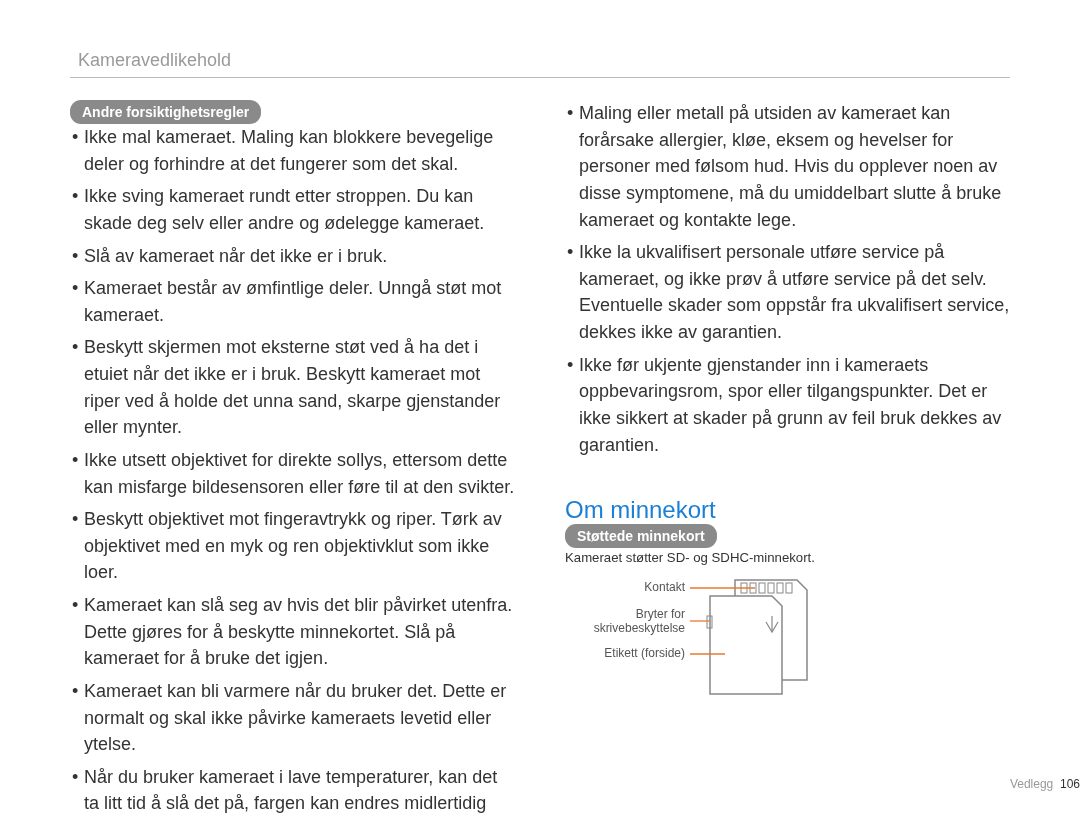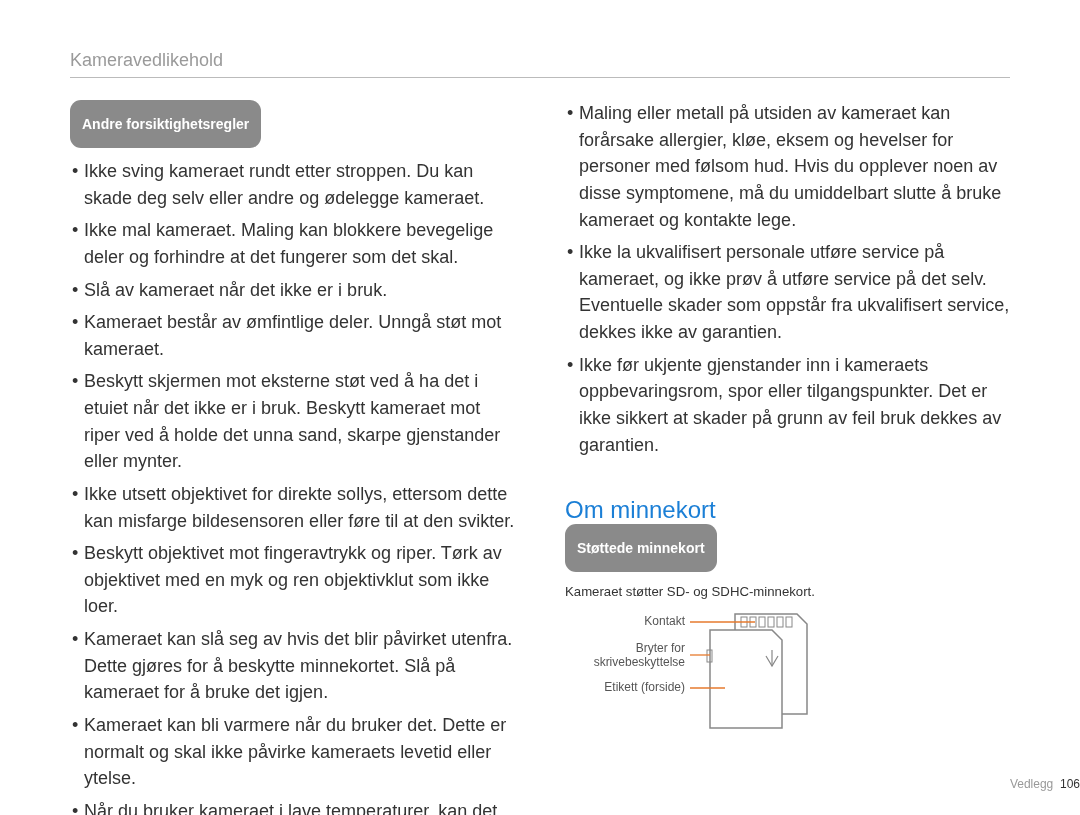--- a/index.html
+++ b/index.html
@@ -10,43 +10,44 @@
     width: 1080px;
     height: 815px;
     padding: 50px 70px 30px 70px;
     position: relative;
   }
   .breadcrumb {
     font-size: 18px;
     color: #9a9a9a;
     font-weight: 400;
     margin-bottom: 6px;
+    margin-left: 8px;
   }
   .hr {
     border: none;
     border-top: 1px solid #bbb;
     margin-bottom: 22px;
   }
   .columns {
     display: flex;
     gap: 50px;
   }
   .col {
     flex: 1;
     min-width: 0;
   }
   .tag {
     display: inline-block;
     background: #8a8a8a;
     color: #fff;
     font-size: 14px;
     font-weight: 600;
-    padding: 16px 12px;
+    padding: 4px 12px;
     border-radius: 11px;
-    margin-bottom: 10px;
+    margin-bottom: 0;
   }
   ul.bullets {
     list-style: none;
     padding: 0;
     font-size: 18px;
     line-height: 1.48;
     color: #333;
   }
   ul.bullets > li {
     position: relative;
@@ -98,22 +99,22 @@
 <body>
 
 <div class="breadcrumb">Kameravedlikehold</div>
 <hr class="hr">
 
 <div class="columns">
 
   <div class="col">
     <span class="tag">Andre forsiktighetsregler</span>
     <ul class="bullets">
+      <li>Ikke mal kameraet. Maling kan blokkere bevegelige deler og forhindre at det fungerer som det skal.</li>
       <li>Ikke sving kameraet rundt etter stroppen. Du kan skade deg selv eller andre og ødelegge kameraet.</li>
-      <li>Ikke mal kameraet. Maling kan blokkere bevegelige deler og forhindre at det fungerer som det skal.</li>
       <li>Slå av kameraet når det ikke er i bruk.</li>
       <li>Kameraet består av ømfintlige deler. Unngå støt mot kameraet.</li>
       <li>Beskytt skjermen mot eksterne støt ved å ha det i etuiet når det ikke er i bruk. Beskytt kameraet mot riper ved å holde det unna sand, skarpe gjenstander eller mynter.</li>
       <li>Ikke utsett objektivet for direkte sollys, ettersom dette kan misfarge bildesensoren eller føre til at den svikter.</li>
       <li>Beskytt objektivet mot fingeravtrykk og riper. Tørk av objektivet med en myk og ren objektivklut som ikke loer.</li>
       <li>Kameraet kan slå seg av hvis det blir påvirket utenfra. Dette gjøres for å beskytte minnekortet. Slå på kameraet for å bruke det igjen.</li>
       <li>Kameraet kan bli varmere når du bruker det. Dette er normalt og skal ikke påvirke kameraets levetid eller ytelse.</li>
       <li>Når du bruker kameraet i lave temperaturer, kan det ta litt tid å slå det på, fargen kan endres midlertidig eller etterbilder kan vises. Disse forholdene er ikke feil, og de vil korrigere seg selv når kameraet returneres til vanlig temperatur.</li>
     </ul>
   </div>

